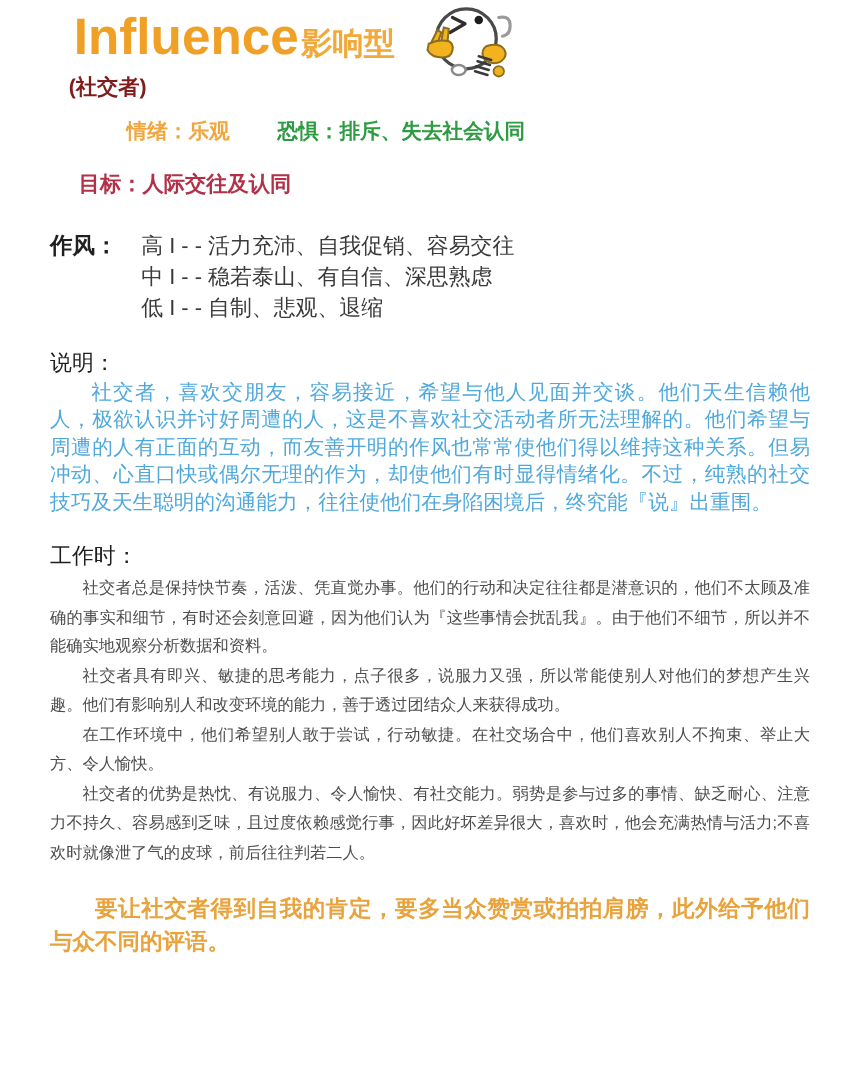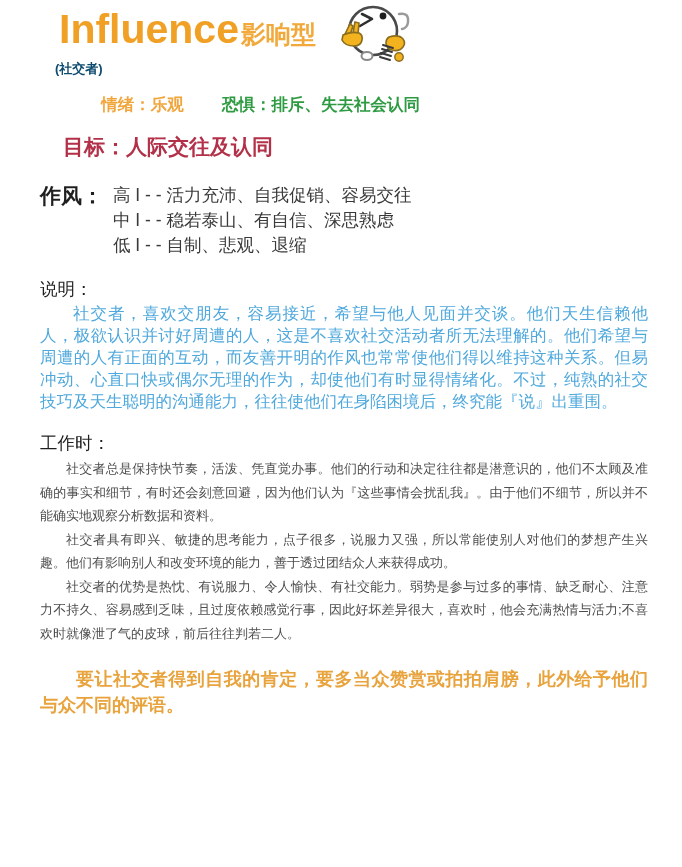--- a/index.html
+++ b/index.html
@@ -19,31 +19,31 @@
   .title-en {
     font-size:41px; font-weight:bold; color:#f0a125; letter-spacing:0px;
   }
   .title-cn {
     font-size:25px; font-weight:bold; color:#f2a93b; margin-left:2px;
   }
   .mascot {
     position:absolute; left:293px; top:-2px; width:88px; height:60px;
   }
   .subtitle {
-    font-size:13px; font-weight:bold; color:#0c4a6e;
+    font-size:17px; font-weight:bold; color:#7f1d1d;
     margin-top:-3px; margin-left:-4px; line-height:22px;
   }
   
   .traits-row { margin:14px 0 0 23px; font-size:16.5px; font-weight:bold; line-height:20px; }
   .emotion { color:#f0a63c; display:inline-block; width:159px;text-align:center; }
   .fear { color:#2e9b43;margin-top:41px; }
-  .goal-row { margin:23px 0 0 23px; font-size:21px; font-weight:bold; color:#b23149; line-height:20px; }
+  .goal-row { margin:23px 0 0 23px; font-size:17px; font-weight:bold; color:#b23149; line-height:20px; }
   
   .style-block { display:flex; margin-top:26px; }
-  .style-label { font-size:21px; font-weight:bold; color:#1f1f1f; width:73px; line-height:25px; }
+  .style-label { font-size:18px; font-weight:bold; color:#1f1f1f; width:73px; line-height:25px; }
   .style-items { font-size:17.5px; color:#3a3a3a; font-weight:500; }
   .style-items .item { line-height:25px; }
   
   .section-heading { font-size:17.5px; font-weight:normal; color:#1f1f1f; margin-top:21px; line-height:20px; }
   .desc-text {
     margin-top:3px;
     font-size:16.5px; line-height:22px; color:#4fa8dc;
     text-align:justify; text-indent:2em; font-weight:500;
   }
   
@@ -116,18 +116,19 @@
     </div>
   </div>
 
   <div class="section-heading">说明：</div>
   <p class="desc-text">社交者，喜欢交朋友，容易接近，希望与他人见面并交谈。他们天生信赖他人，极欲认识并讨好周遭的人，这是不喜欢社交活动者所无法理解的。他们希望与周遭的人有正面的互动，而友善开明的作风也常常使他们得以维持这种关系。但易冲动、心直口快或偶尔无理的作为，却使他们有时显得情绪化。不过，纯熟的社交技巧及天生聪明的沟通能力，往往使他们在身陷困境后，终究能『说』出重围。</p>
 
   <div class="section-heading">工作时：</div>
   <div class="work-paras">
     <p>社交者总是保持快节奏，活泼、凭直觉办事。他们的行动和决定往往都是潜意识的，他们不太顾及准确的事实和细节，有时还会刻意回避，因为他们认为『这些事情会扰乱我』。由于他们不细节，所以并不能确实地观察分析数据和资料。</p>
     <p>社交者具有即兴、敏捷的思考能力，点子很多，说服力又强，所以常能使别人对他们的梦想产生兴趣。他们有影响别人和改变环境的能力，善于透过团结众人来获得成功。</p>
+    <p>在工作环境中，他们希望别人敢于尝试，行动敏捷。在社交场合中，他们喜欢别人不拘束、举止大方、令人愉快。</p>
     <p>社交者的优势是热忱、有说服力、令人愉快、有社交能力。弱势是参与过多的事情、缺乏耐心、注意力不持久、容易感到乏味，且过度依赖感觉行事，因此好坏差异很大，喜欢时，他会充满热情与活力;不喜欢时就像泄了气的皮球，前后往往判若二人。</p>
   </div>
 
   <p class="closing">要让社交者得到自我的肯定，要多当众赞赏或拍拍肩膀，此外给予他们与众不同的评语。</p>
 
 </div>
 
 </body></html>

